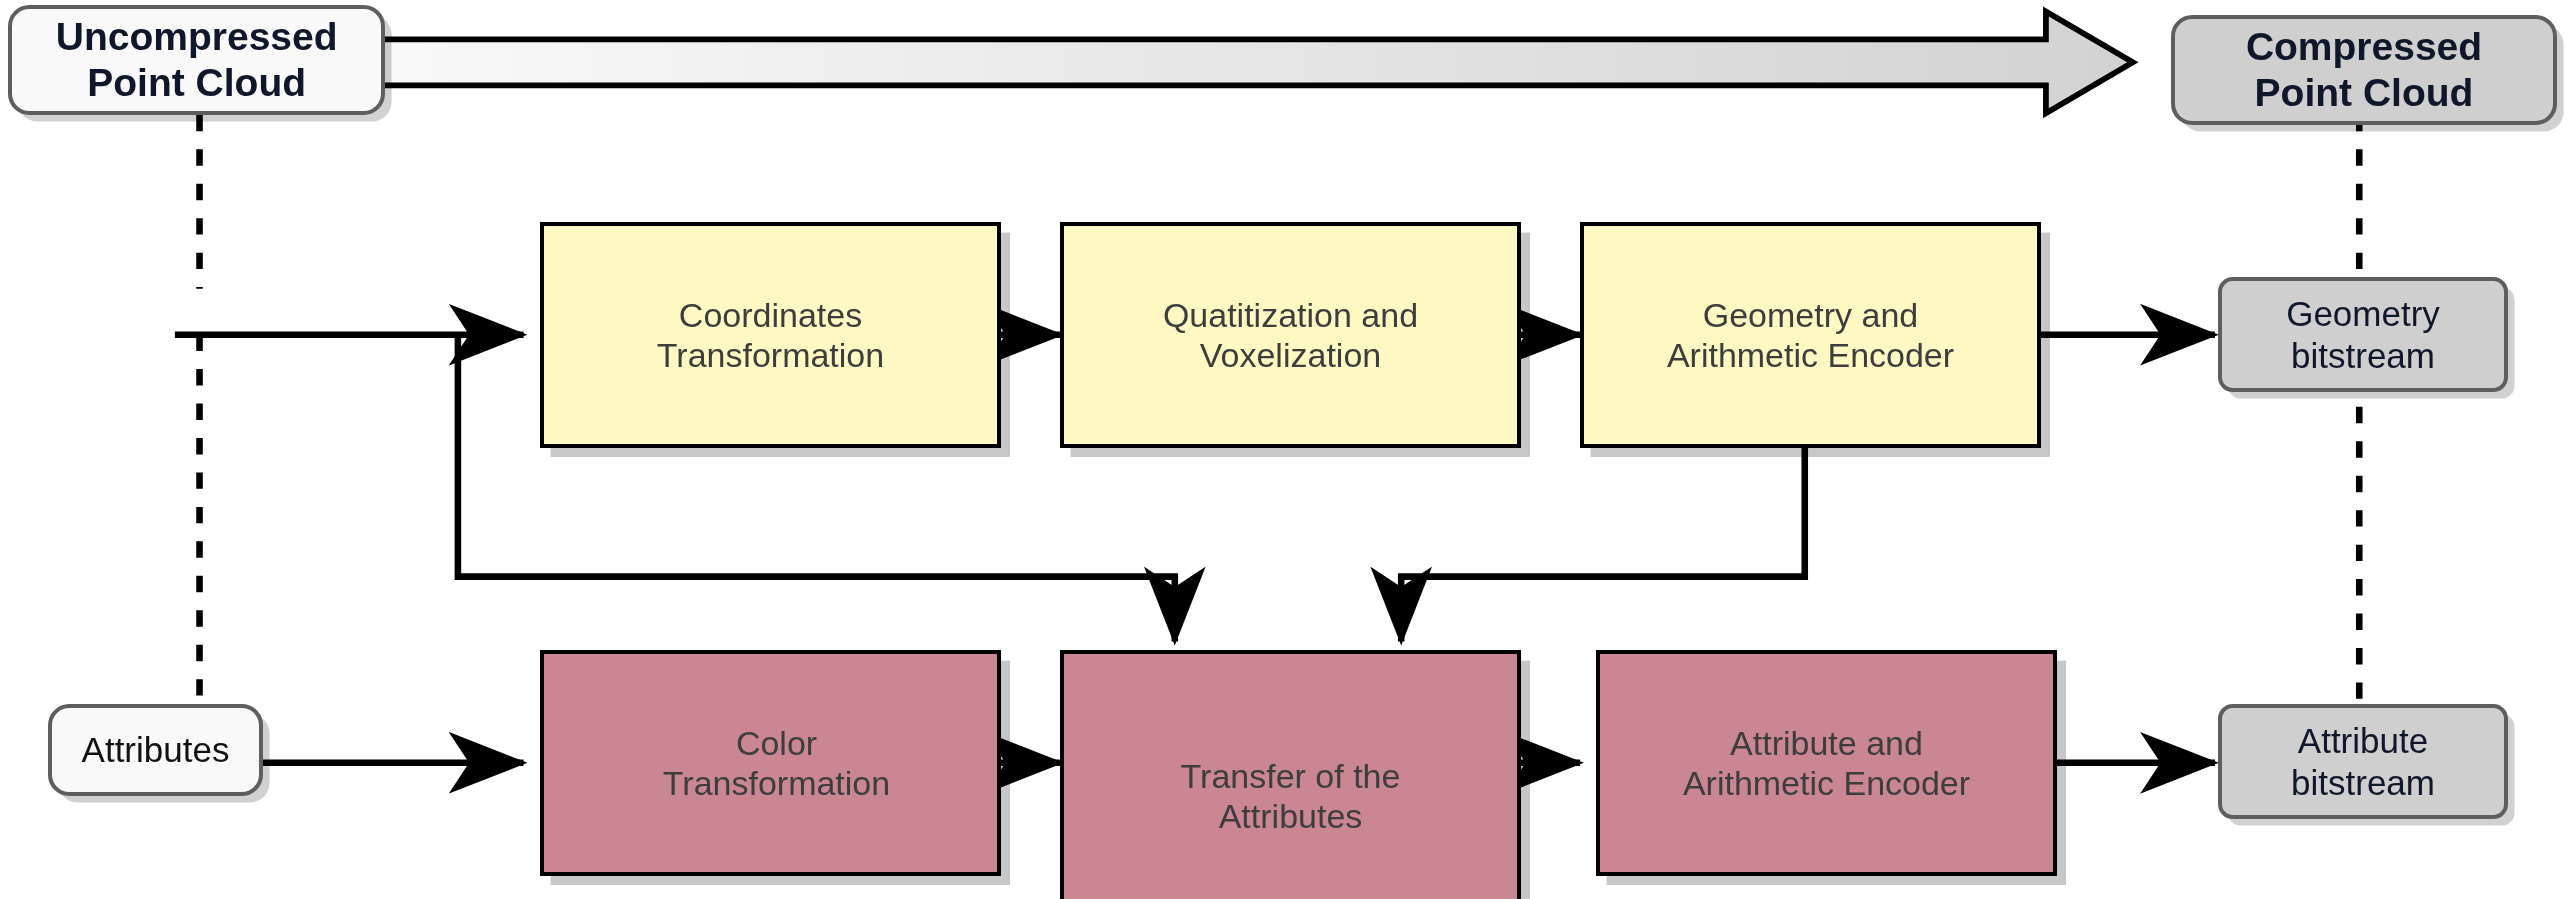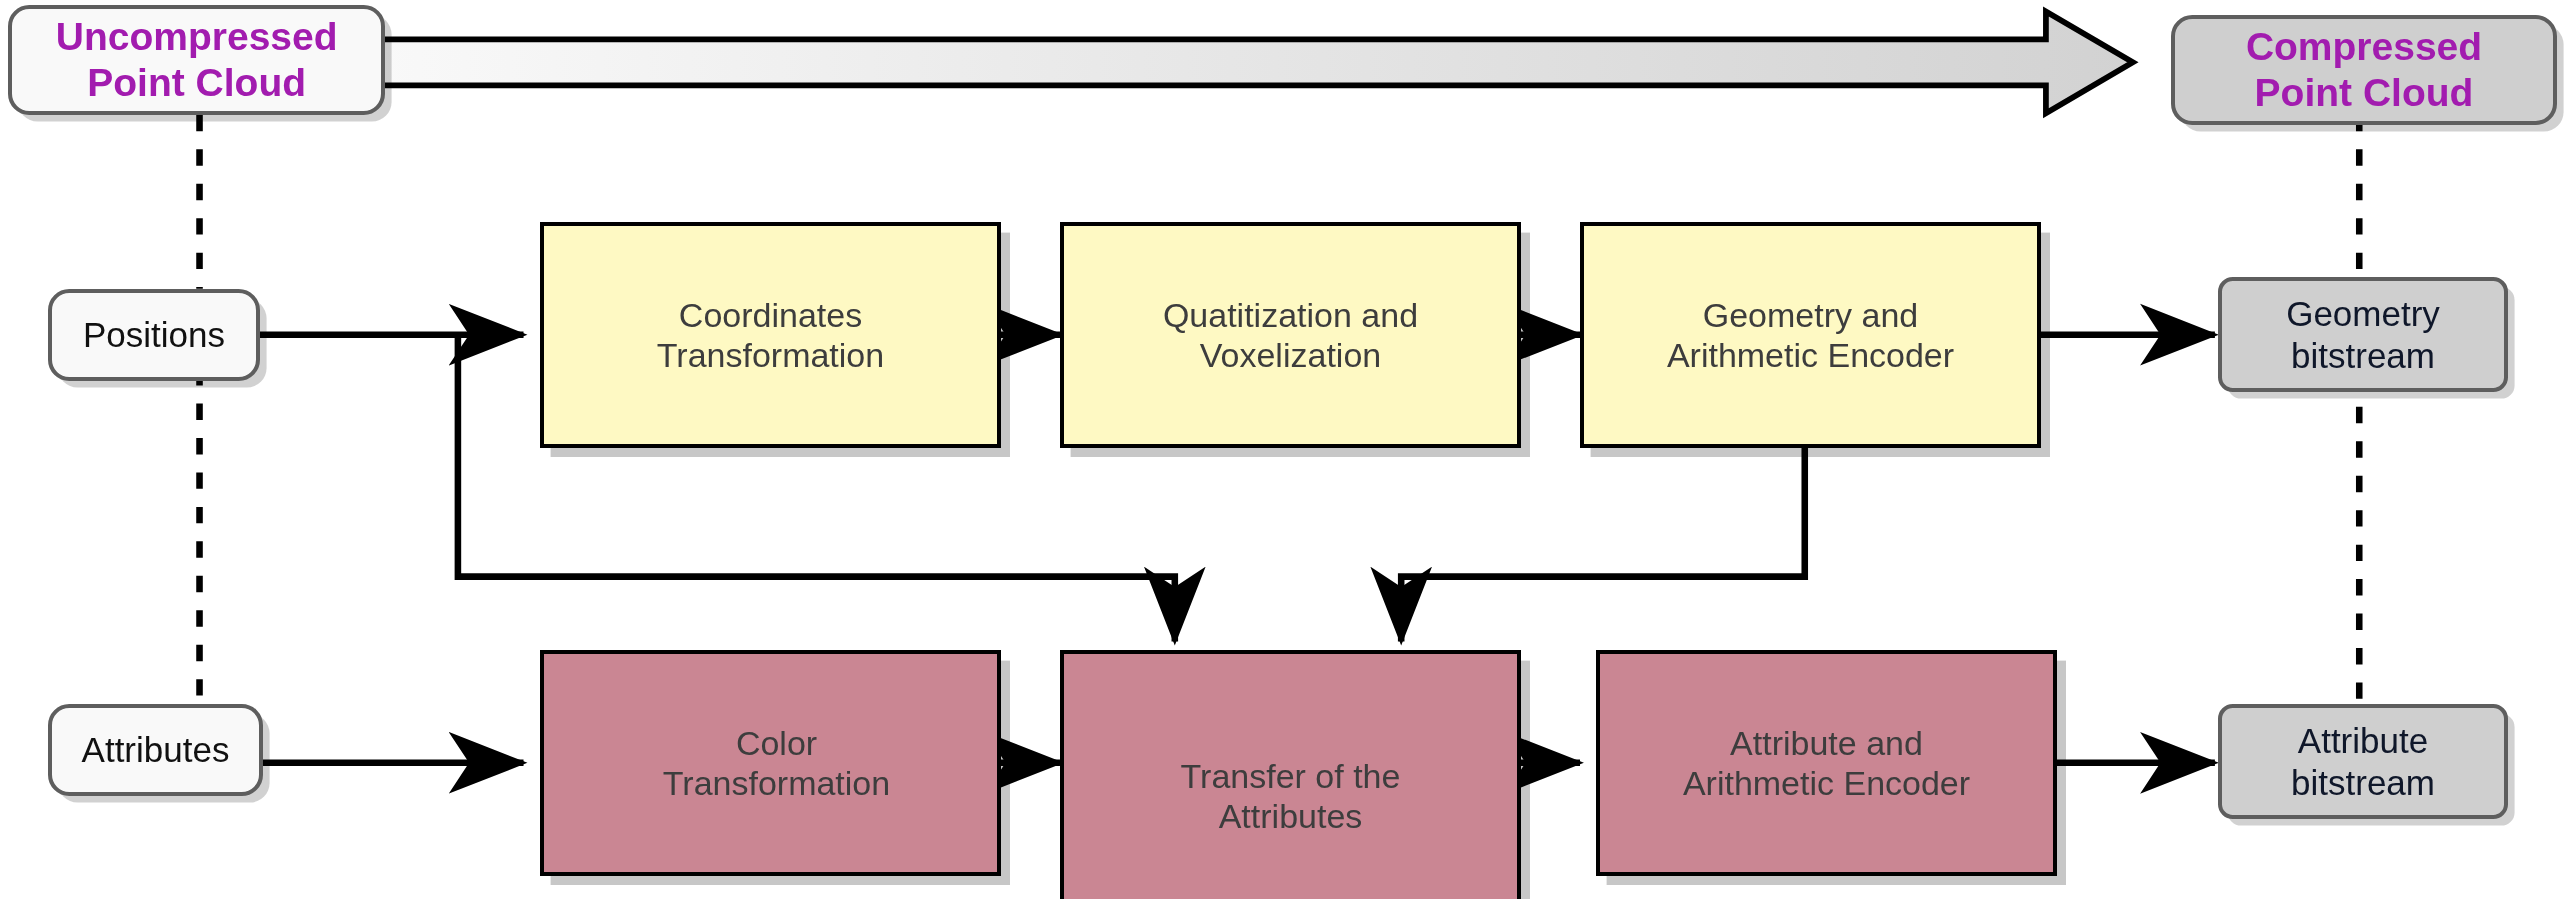--- a/index.html
+++ b/index.html
@@ -16,21 +16,21 @@
   .node .lbl{line-height:1.18;white-space:pre-line;}
 
   
   .round{
     border-radius:21.3px;
     border:4.1px solid #5e5e5e;
     background:#f9f9f9;
     box-shadow:8.2px 8.2px 0 -1.6px rgba(0,0,0,0.18);
   }
   .round.grey{background:#cfcfcf;}
-  .round.big .lbl{font-size:39px;font-weight:bold;color:#a21caf;}
+  .round.big .lbl{font-size:39px;font-weight:bold;color:#0f172a;}
   .round.sm .lbl{font-size:35px;font-weight:normal;color:#111111;}
   .round.bs{border-radius:14.8px;}
   .round.bs .lbl{font-size:35px;color:#0f172a;}
 
   
   .proc{
     border:4.1px solid #000000;
     box-shadow:9.8px 9.8px 0 -0.8px rgba(0,0,0,0.22);
   }
   .proc .lbl{font-size:34px;color:#3d3d3d;}
@@ -111,23 +111,20 @@
   <div class="node round big" style="left:8.2px;top:4.9px;width:377px;height:110px;">
     <span class="lbl">Uncompressed
 Point Cloud</span>
   </div>
 
   <div class="node round big grey" style="left:2171px;top:15px;width:386px;height:110px;">
     <span class="lbl">Compressed
 Point Cloud</span>
   </div>
 
-  <div class="node round sm" style="left:48px;top:289px;width:212px;height:92px;">
-    <span class="lbl">Positions</span>
-  </div>
 
   <div class="node round sm" style="left:48px;top:704px;width:215px;height:92px;">
     <span class="lbl">Attributes</span>
   </div>
 
   <div class="node proc blue" style="left:540px;top:222px;width:461px;height:226px;">
     <span class="lbl">Coordinates
 Transformation</span>
   </div>
 

